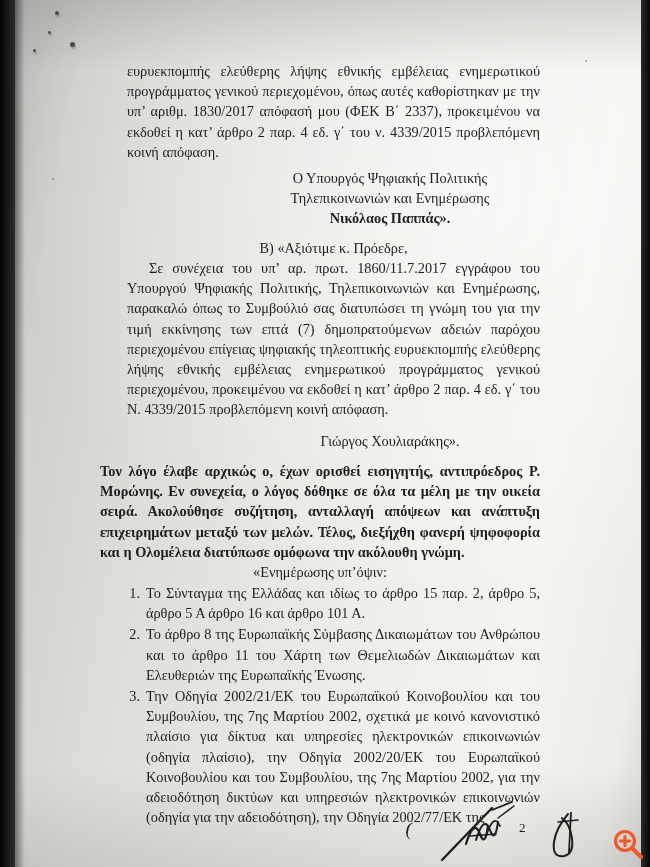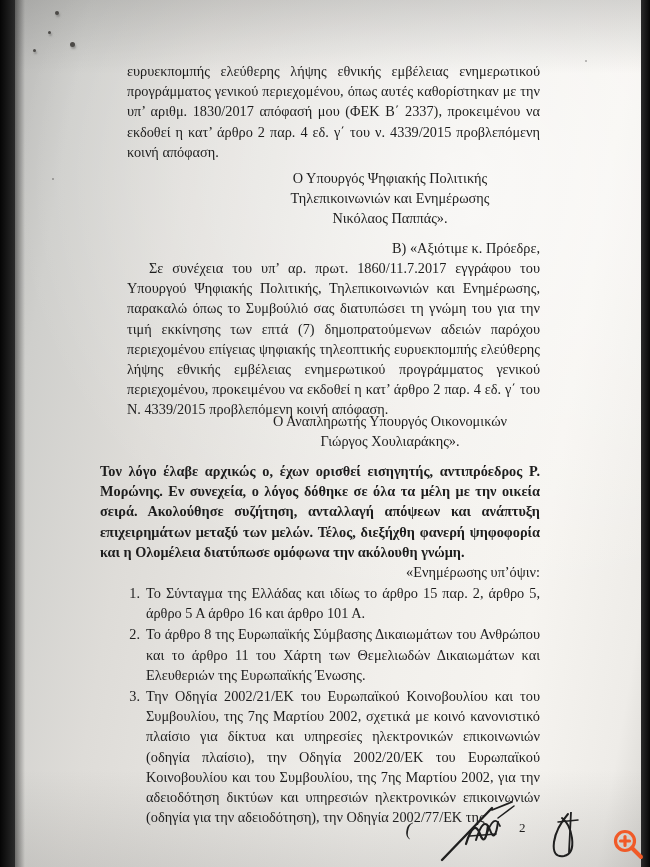--- a/index.html
+++ b/index.html
@@ -77,21 +77,21 @@
     text-justify: inter-word;
     color: #1d1d1d;
   }
   .right-blk {
     position: absolute;
     font-size: 14.3px;
     line-height: 20.2px;
     text-align: center;
     color: #1d1d1d;
   }
-  .nojust { text-align: right; }
+  .nojust { text-align: center; }
 
   
   ol.items {
     position: absolute;
     margin: 0;
     padding: 0;
     list-style: none;
     font-size: 14.3px;
     line-height: 20.2px;
     color: #1d1d1d;
@@ -147,27 +147,26 @@
   <div class="speck" style="left:33px;  top:49px;  width:3px; height:3px;"></div>
   <div class="speck" style="left:52px;  top:178px; width:2px; height:2px; box-shadow:none; opacity:.5;"></div>
   <div class="speck" style="left:585px; top:60px;  width:2px; height:2px; box-shadow:none; opacity:.45;"></div>
 
   <div id="text">
 
     <div class="blk" style="left:127px; top:61px; width:413px;">ευρυεκπομπής ελεύθερης λήψης εθνικής εμβέλειας ενημερωτικού προγράμματος γενικού  περιεχομένου, όπως αυτές καθορίστηκαν με την υπ’ αριθμ. 1830/2017 απόφασή μου (ΦΕΚ Β΄ 2337), προκειμένου να εκδοθεί η κατ’ άρθρο 2 παρ. 4 εδ. γ΄ του ν. 4339/2015 προβλεπόμενη κοινή απόφαση.</div>
 
     <div class="right-blk" style="left:240px; top:168px; width:300px;">Ο Υπουργός Ψηφιακής Πολιτικής</div>
     <div class="right-blk" style="left:240px; top:188px; width:300px;">Τηλεπικοινωνιών και Ενημέρωσης</div>
-    <div class="right-blk" style="left:240px; top:208px; width:300px;">Νικόλαος Παππάς».</div>
+    <div class="right-blk" style="left:240px; top:208px; width:300px;font-weight:bold;">Νικόλαος Παππάς».</div>
 
     <div class="blk nojust" style="left:127px; top:238px; width:413px;">Β) «Αξιότιμε κ. Πρόεδρε,</div>
 
     <div class="blk" style="left:127px; top:258px; width:413px; text-indent:22px;">Σε συνέχεια του υπ’ αρ. πρωτ. 1860/11.7.2017 εγγράφου του Υπουργού Ψηφιακής Πολιτικής, Τηλεπικοινωνιών και Ενημέρωσης, παρακαλώ όπως το Συμβούλιό σας διατυπώσει τη γνώμη του για την τιμή εκκίνησης των επτά (7) δημοπρατούμενων αδειών παρόχου περιεχομένου επίγειας ψηφιακής τηλεοπτικής ευρυεκπομπής ελεύθερης λήψης εθνικής εμβέλειας ενημερωτικού προγράμματος γενικού περιεχομένου, προκειμένου να εκδοθεί η κατ’ άρθρο 2 παρ. 4 εδ. γ΄ του Ν. 4339/2015 προβλεπόμενη κοινή απόφαση.</div>
 
-    <div class="right-blk" style="left:240px; top:411px; width:300px;">Ο Αναπληρωτής Υπουργός Οικονομικών</div>
     <div class="right-blk" style="left:240px; top:431px; width:300px;font-family:Liberation Serif, serif;">Γιώργος Χουλιαράκης».</div>
 
     <div class="blk" style="left:100px; top:461px; width:440px;font-weight:bold;">Τον λόγο έλαβε αρχικώς ο, έχων ορισθεί εισηγητής, αντιπρόεδρος  Ρ. Μορώνης. Εν συνεχεία, ο λόγος δόθηκε σε όλα τα μέλη με την οικεία σειρά. Ακολούθησε συζήτηση, ανταλλαγή απόψεων και ανάπτυξη επιχειρημάτων μεταξύ των μελών. Τέλος, διεξήχθη φανερή ψηφοφορία και η Ολομέλεια διατύπωσε ομόφωνα την ακόλουθη γνώμη.</div>
 
     <div class="blk nojust" style="left:100px; top:562px; width:440px;">«Ενημέρωσης υπ’όψιν:</div>
 
     <ol class="items" style="left:120px; top:583px; width:420px;">
       <li>
         <span class="num">1.</span>
         <span>Το Σύνταγμα της Ελλάδας και ιδίως το άρθρο 15 παρ. 2, άρθρο 5, άρθρο 5 Α άρθρο 16 και άρθρο 101 Α.</span>

